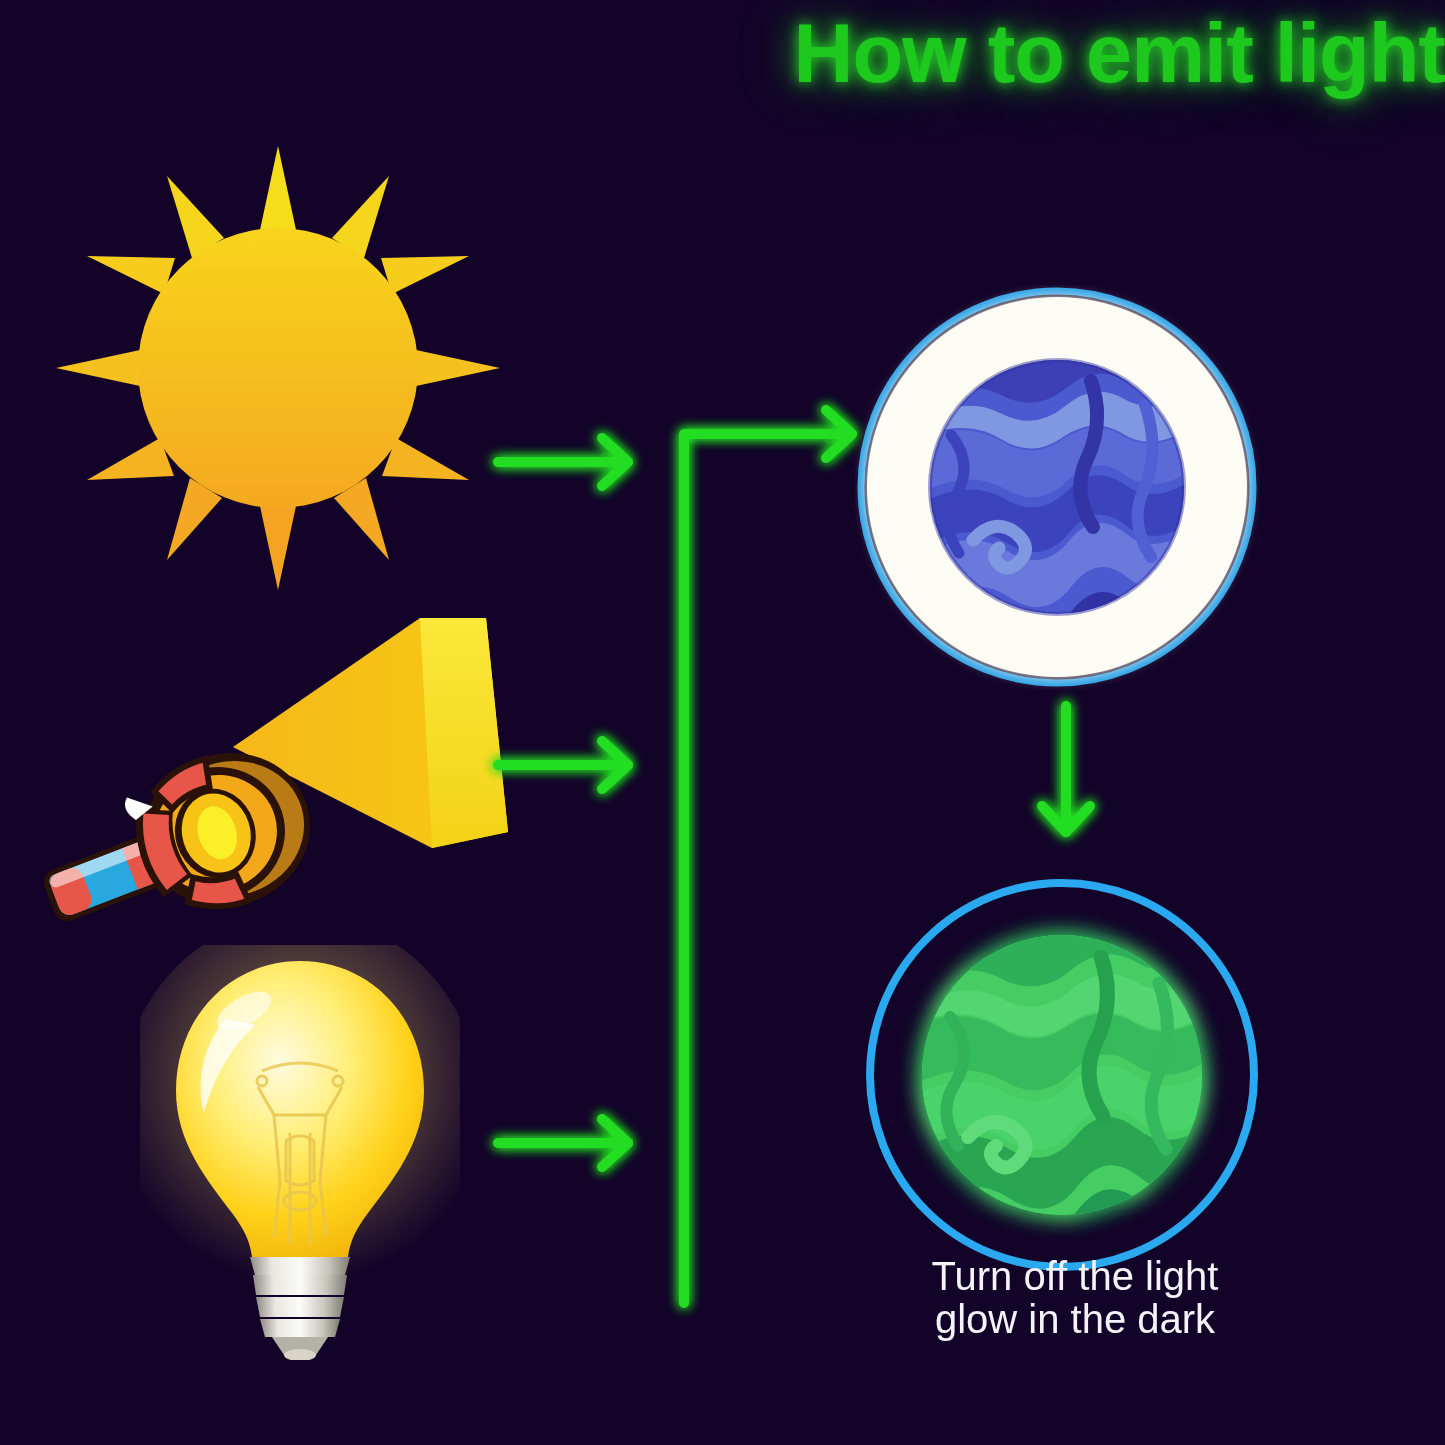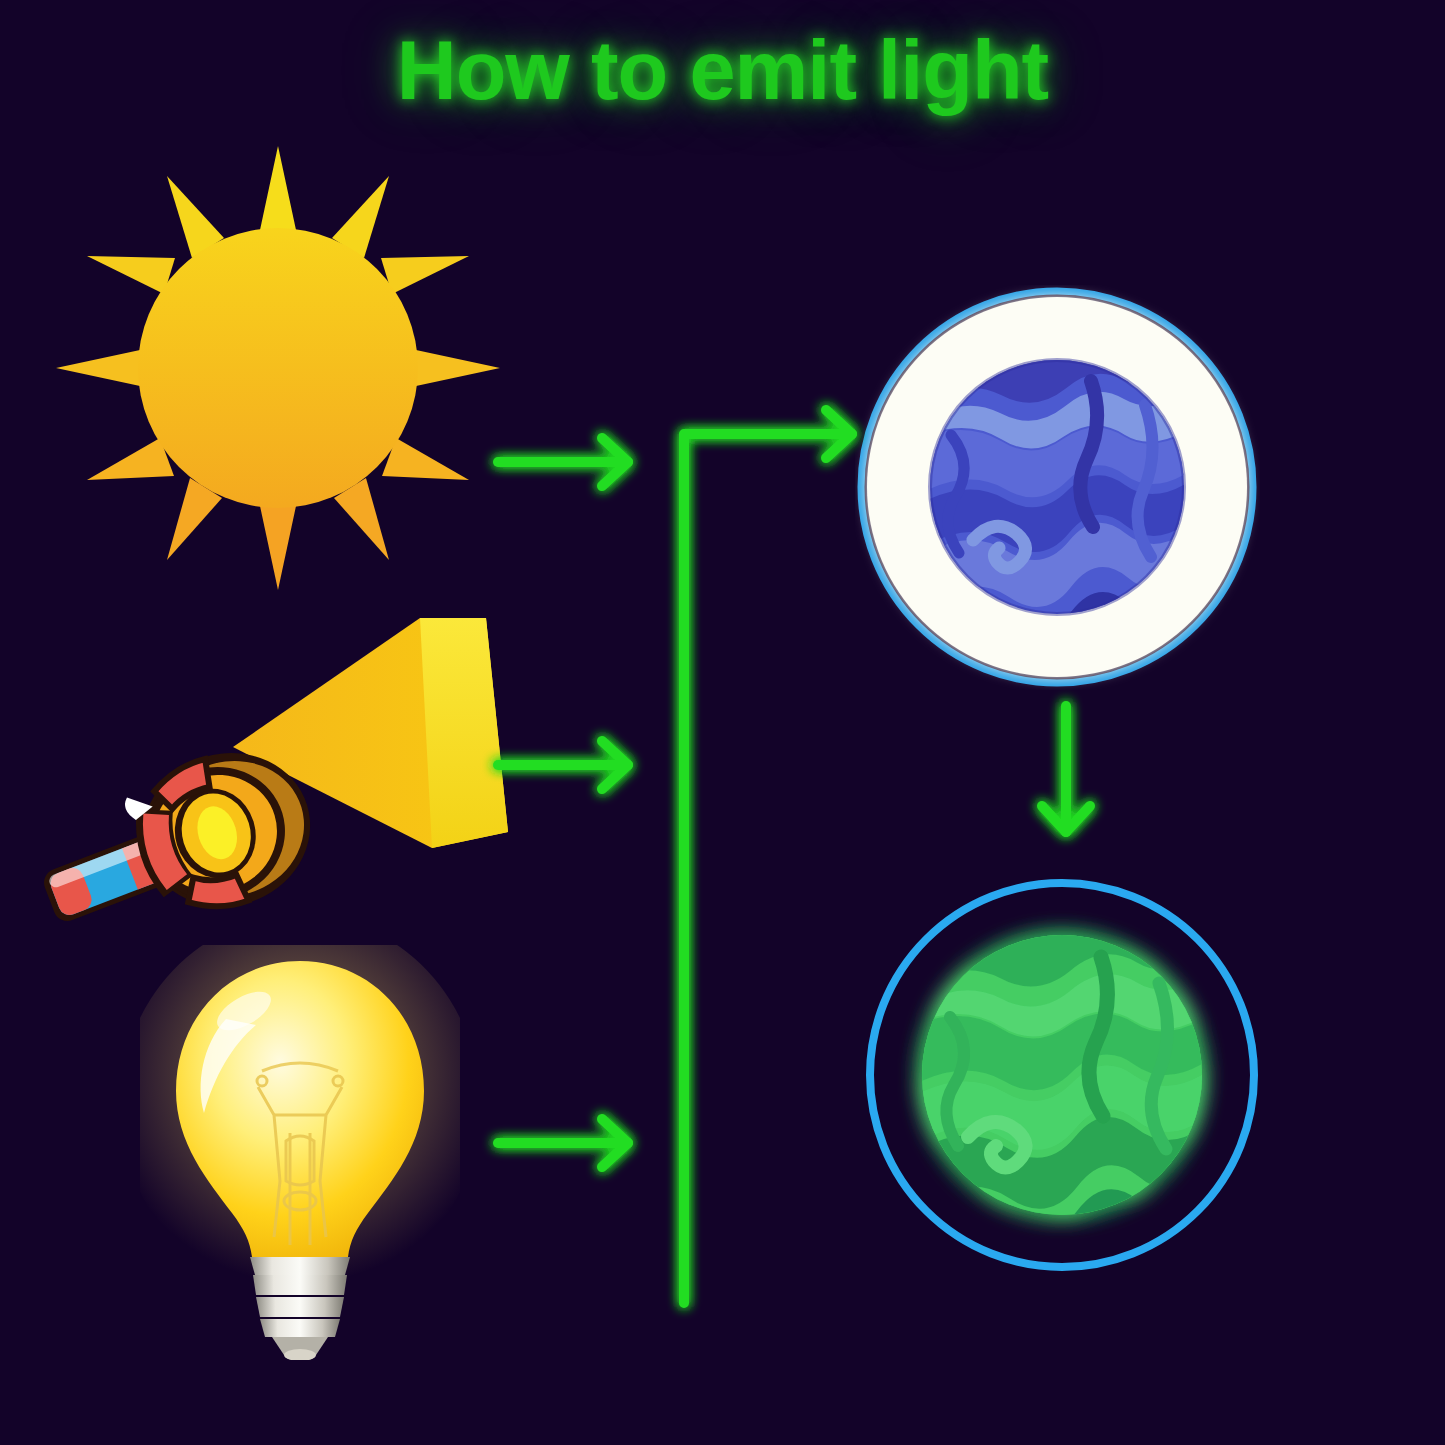--- a/index.html
+++ b/index.html
@@ -8,27 +8,26 @@
     position:relative;
     width:1445px;height:1445px;
     background:#130329;
     overflow:hidden;
     font-family:"Liberation Sans", sans-serif;
   }
 
   
   #title{
     position:absolute;left:0;top:6px;width:1445px;
-    text-align:center;
+    text-align:right;
     font-size:83px;font-weight:bold;
     letter-spacing:-1px;
     color:#1ec91e;
     text-shadow:0 0 14px rgba(40,230,40,.95),0 0 34px rgba(30,200,30,.65),0 0 58px rgba(20,170,20,.45);
     white-space:nowrap;
-    margin-top:17px;
   }
 
   
   .caption{
     position:absolute;
     color:#f4f4f8;
     text-align:center;
     font-size:40px;
     line-height:1.08;
     white-space:pre-line;
@@ -302,14 +301,16 @@
       </g>
 
       <g>
         <line x1="1066" y1="706" x2="1066" y2="832"></line>
         <polyline points="1042,806 1066,832 1090,806"></polyline>
       </g>
     </g>
   </svg>
 
 
+  <div class="caption" id="cap-glow">Turn off the light
+glow in the dark</div>
 
 </div>
 
 </body></html>

